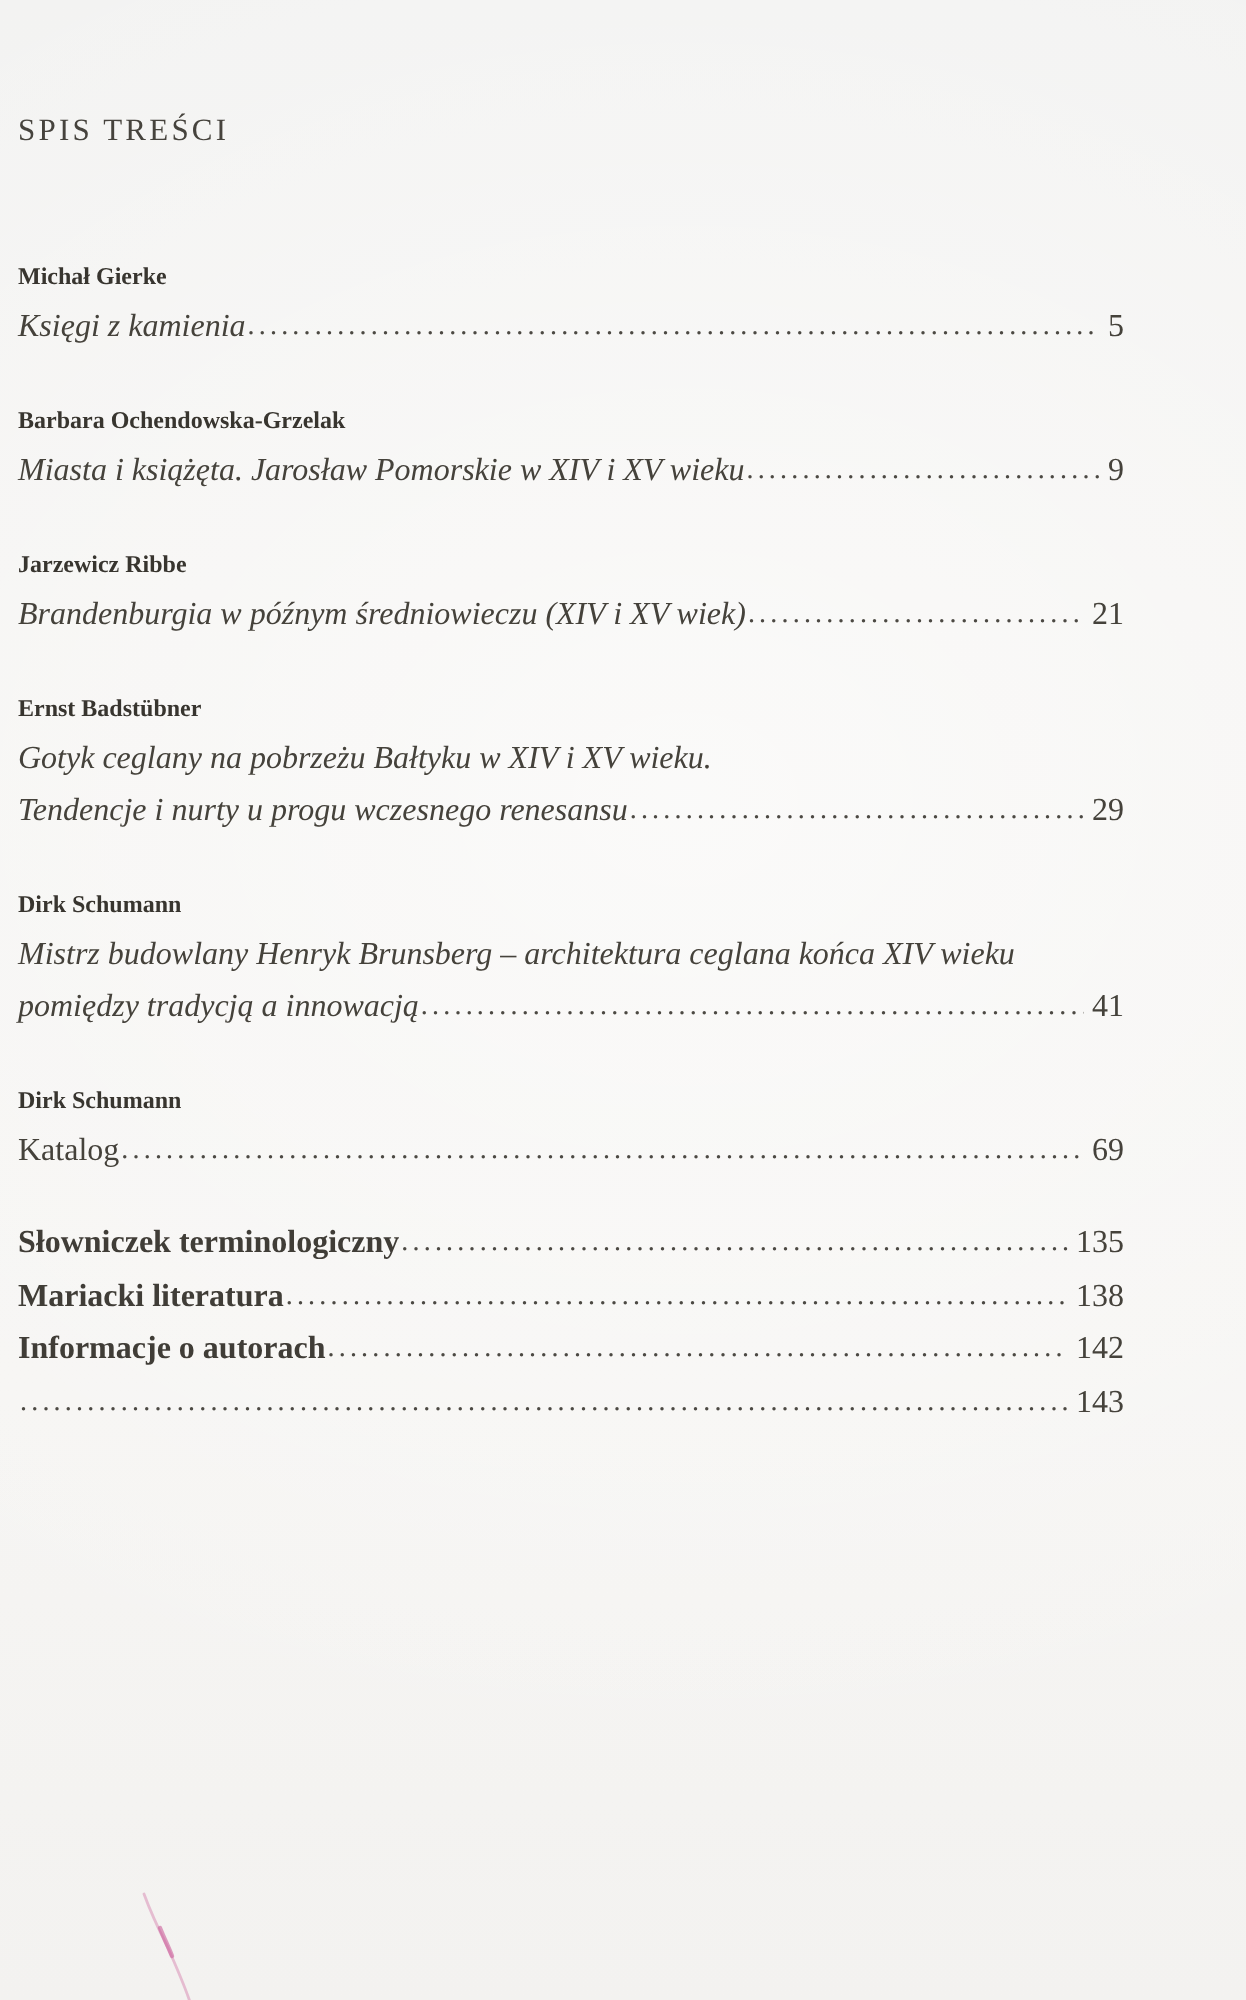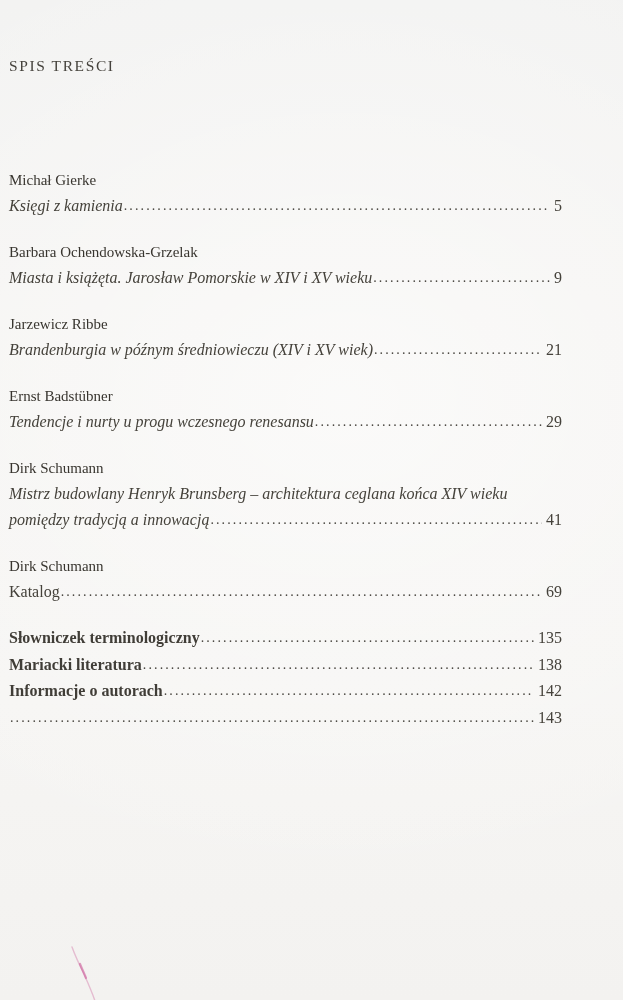--- a/index.html
+++ b/index.html
@@ -17,26 +17,26 @@
       linear-gradient(180deg, #f3f3f2 0%, #f5f4f2 30%, #f6f5f3 70%, #f3f2f0 100%);
     color: #434039;
     box-sizing: border-box;
     padding: 57px 61px 0 9px;
   }
   .doc-title {
     font-size: 15.5px;
     letter-spacing: 1.6px;
     color: #46433d;
     line-height: 18px;
-    margin-bottom: 92px;
+    margin-bottom: 50px;
   }
   .entry { margin-bottom: 20px; }
   .author {
-    font-weight: normal;
-    font-size: 15px;
+    font-weight: bold;
+    font-size: 12px;
     color: #38352f;
     line-height: 26px;
   }
   .title-line {
     font-style: italic;
     font-size: 16px;
     color: #45423b;
     line-height: 26px;
     white-space: nowrap;
   }
@@ -116,20 +116,21 @@
     <div class="author">Jarzewicz Ribbe</div>
     <div class="toc-line">
       <span class="t">Brandenburgia w późnym średniowieczu (XIV i XV wiek)</span>
       <span class="leader"></span>
       <span class="pagenum">21</span>
     </div>
   </section>
 
   <section class="entry">
     <div class="author">Ernst Badstübner</div>
+    <div class="title-line">Gotyk ceglany na pobrzeżu Bałtyku w XIV i XV wieku.</div>
     <div class="toc-line">
       <span class="t">Tendencje i nurty u progu wczesnego renesansu</span>
       <span class="leader"></span>
       <span class="pagenum">29</span>
     </div>
   </section>
 
   <section class="entry">
     <div class="author">Dirk Schumann</div>
     <div class="title-line">Mistrz budowlany Henryk Brunsberg – architektura ceglana końca XIV wieku</div>

